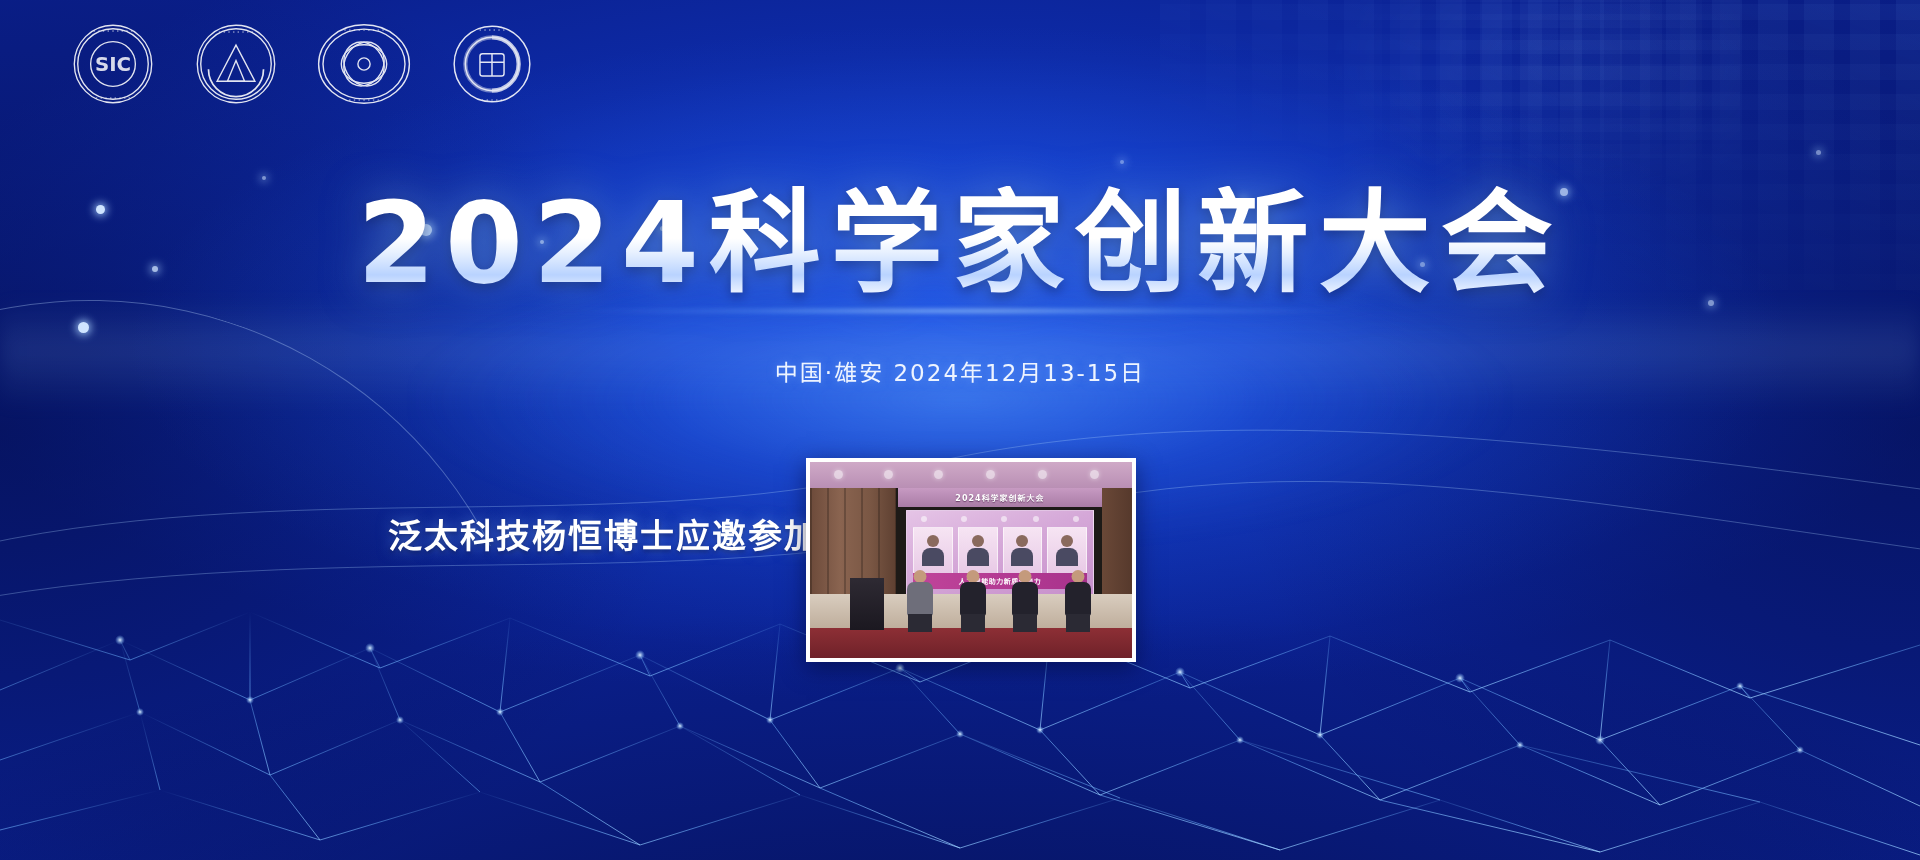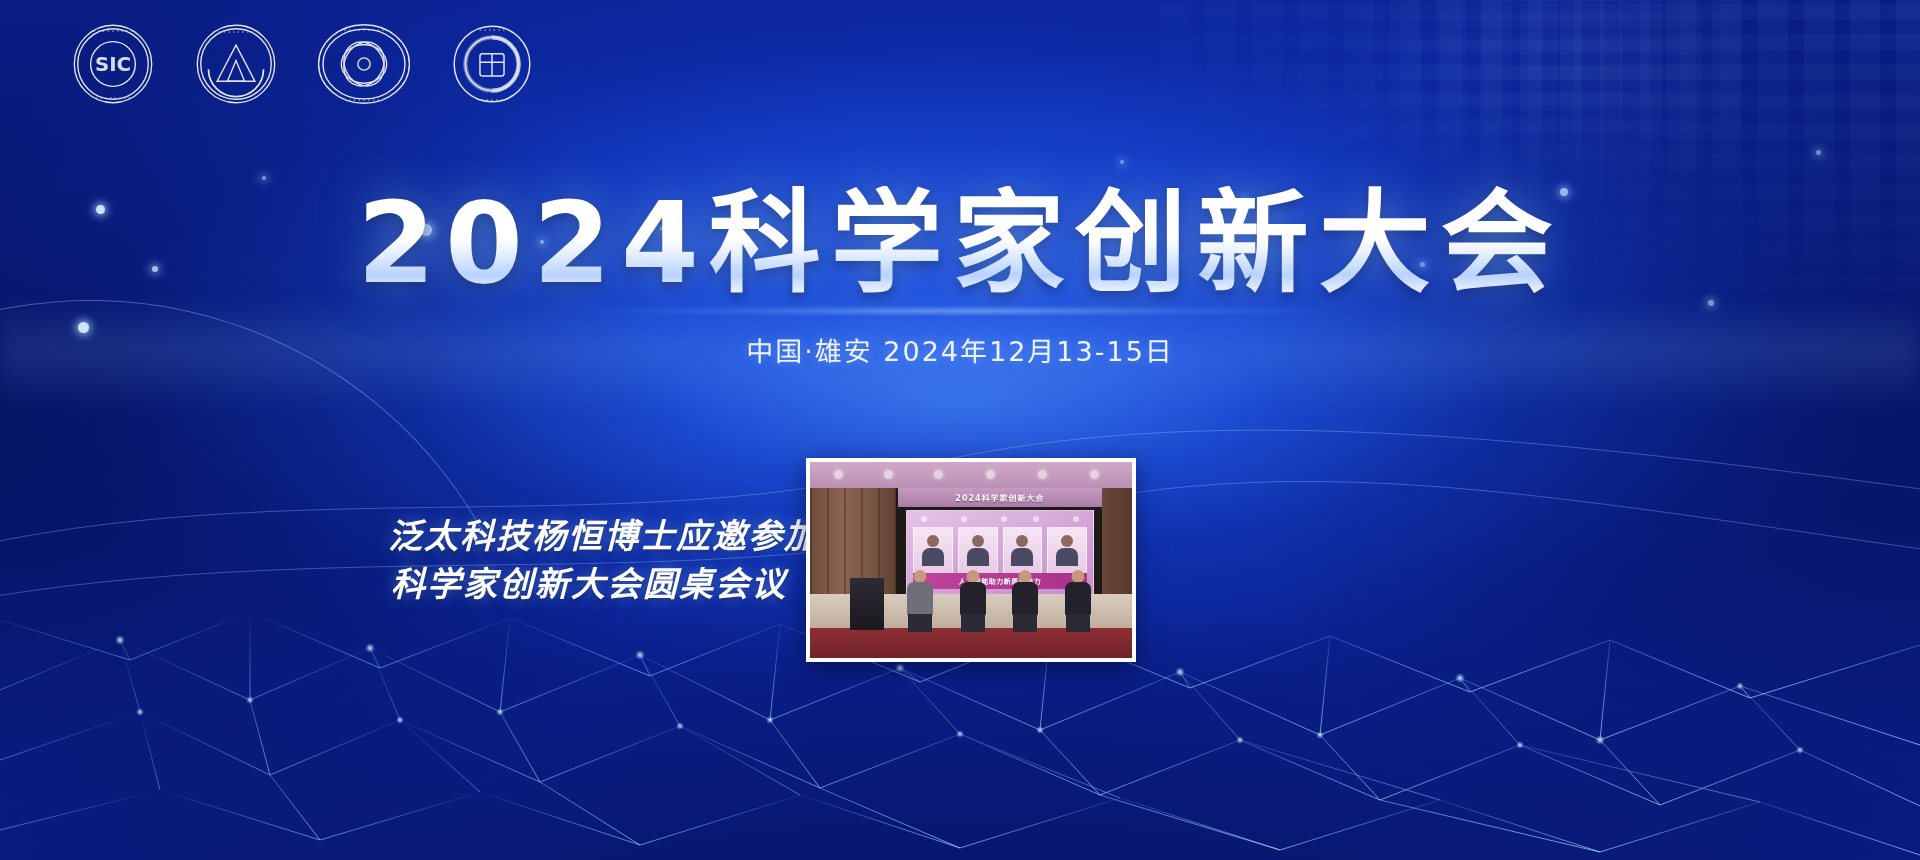--- a/index.html
+++ b/index.html
@@ -97,36 +97,35 @@
     filter:blur(2px);
   }
   .subtitle{
     margin-top:26px;
     font-size:47px; font-weight:700; letter-spacing:5px; color:#fff;
     font-family:"DejaVu Sans","Liberation Sans",sans-serif;
     text-shadow:0 0 16px rgba(140,190,255,.6), 0 3px 5px rgba(0,10,60,.5);
     white-space:nowrap;
   }
   .datetime{
-    margin-top:16px;
-    font-size:27px; font-weight:400; letter-spacing:2px; color:#eef4ff;
+    margin-top:40px;
+    font-size:23px; font-weight:400; letter-spacing:2px; color:#eef4ff;
     font-family:"DejaVu Sans","Liberation Sans",sans-serif;
     text-shadow:0 0 10px rgba(120,170,255,.55);
     white-space:nowrap;
   }
 
   
   .caption{
     position:absolute; left:388px; top:512px; width:402px;
     text-align:center;
     font-size:34px; font-weight:700; line-height:1.42; letter-spacing:2px;
     color:#ffffff;
     font-family:"DejaVu Sans","Liberation Sans",sans-serif;
     text-shadow:0 0 14px rgba(120,175,255,.55), 0 2px 4px rgba(0,8,50,.55);
-    font-style:italic;
   }
   .caption div{ white-space:nowrap; }
 
   
   .photo{
     position:absolute; left:806px; top:458px; width:330px; height:204px;
     background:#1d1a17; border:4px solid #ffffff; overflow:hidden;
     box-shadow:0 6px 22px rgba(0,5,40,.5);
   }
   .ph{ position:absolute; }
@@ -344,21 +343,20 @@
   </div>
 
   <div class="title-wrap">
     <div class="main-title">2024科学家创新大会</div>
     <div class="title-underglow"></div>
     <div class="datetime">中国·雄安  2024年12月13-15日</div>
   </div>
 
   <div class="caption">
     <div>泛太科技杨恒博士应邀参加</div>
-    <div>科学家创新大会圆桌会议</div>
   </div>
 
   <div class="photo">
     <div class="ph ph-wallL"></div>
     <div class="ph ph-wallR"></div>
 
     <div class="ph ph-ceil">
       <div class="dot" style="left:24px;"></div>
       <div class="dot" style="left:74px;"></div>
       <div class="dot" style="left:124px;"></div>

